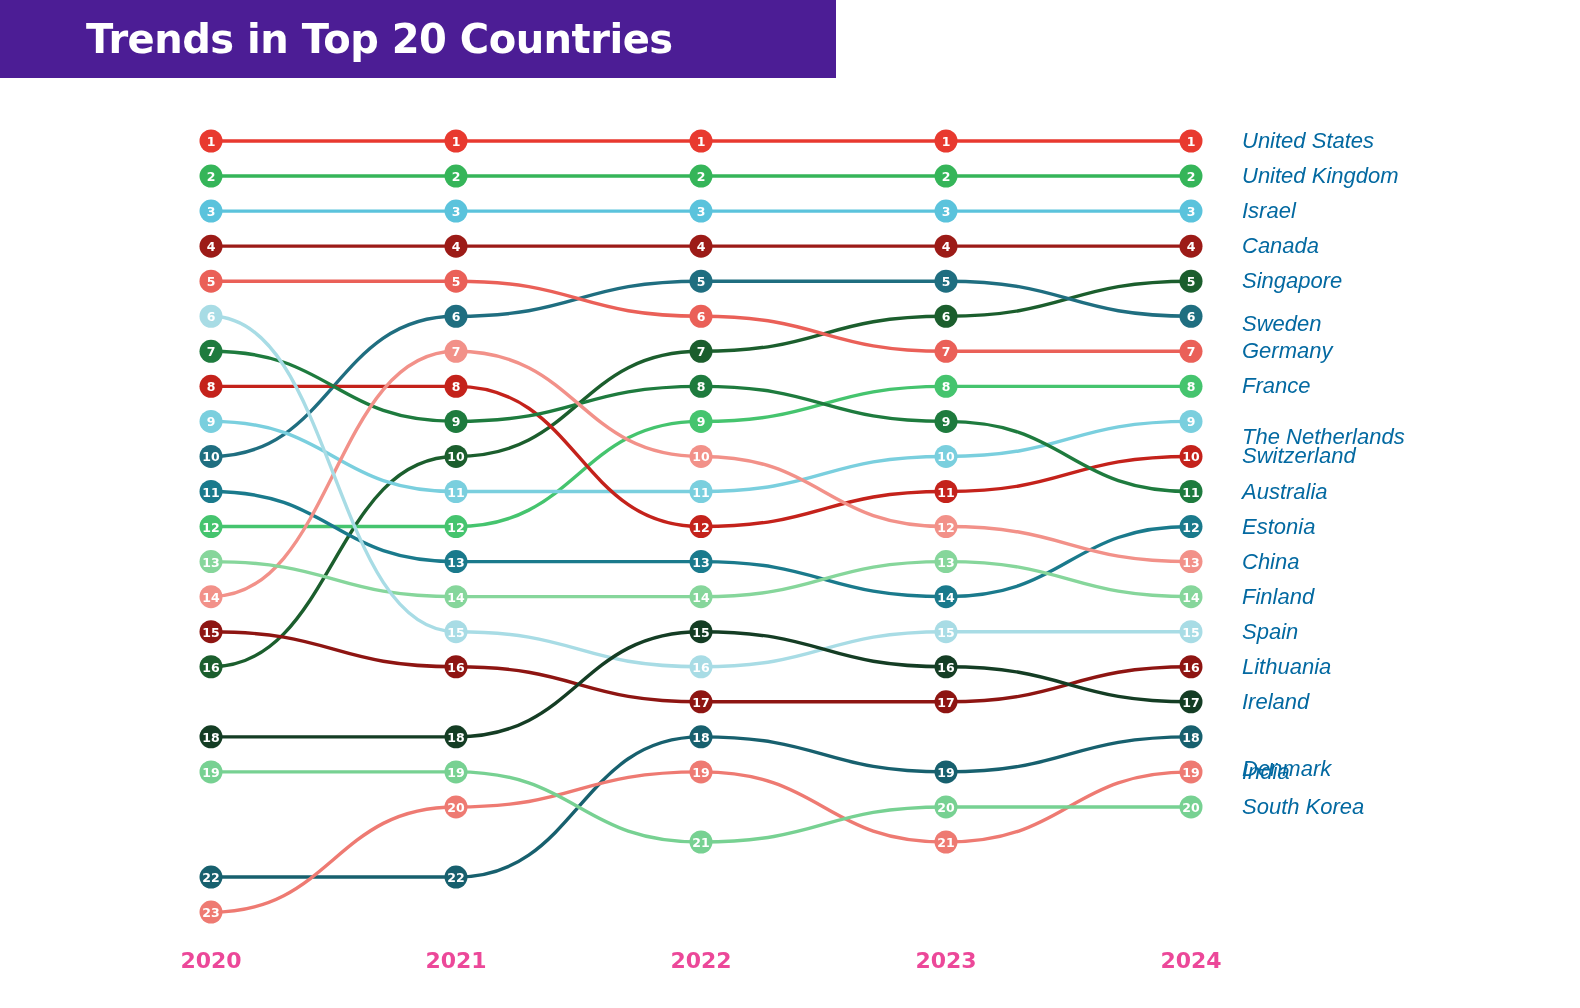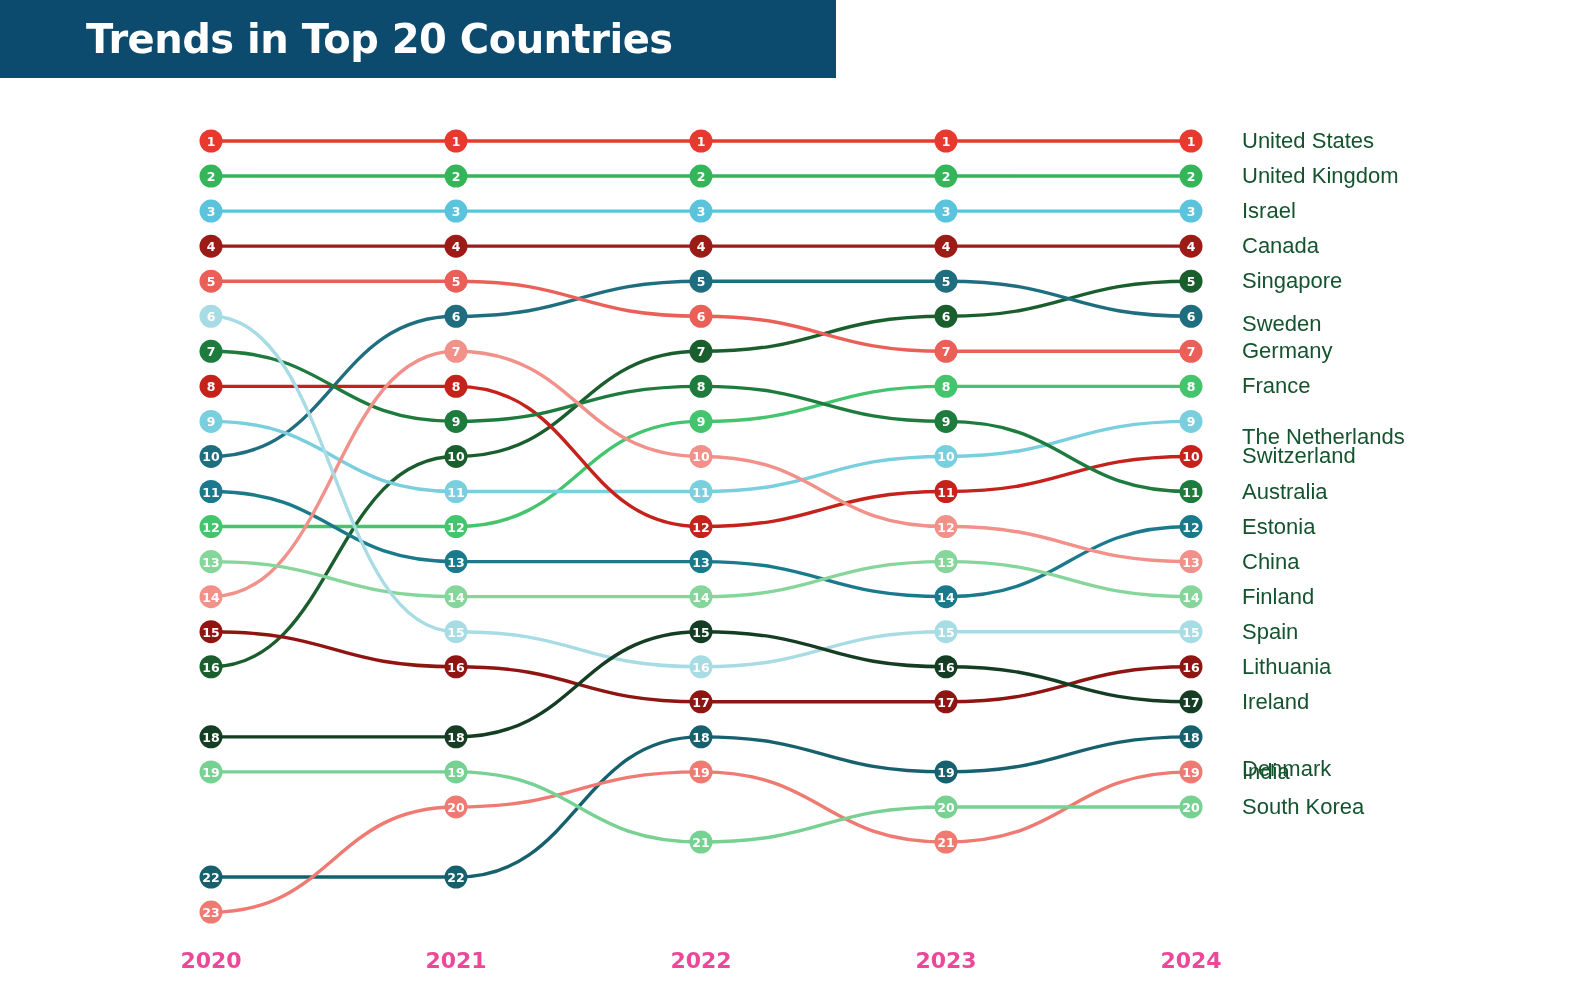--- a/index.html
+++ b/index.html
@@ -6,21 +6,21 @@
   body{
     width:1580px;height:1008px;
     background:#ffffff;
     font-family:"Liberation Sans", sans-serif;
     overflow:hidden;
     position:relative;
   }
   #title-banner{
     position:absolute;left:0;top:0;
     width:836px;height:78px;
-    background:#0c4a6e;
+    background:#4c1d95;
     display:flex;align-items:center;
   }
   #title-text{
     color:#ffffff;
     font-size:40px;
     font-weight:bold;
     letter-spacing:-0.5px;
     margin-left:86px;
     font-family:"DejaVu Sans", sans-serif;
   }
@@ -33,25 +33,26 @@
     font-size:22px;
     font-weight:bold;
     color:#ec4899;
     font-family:"DejaVu Sans", sans-serif;
     transform:translateX(-50%);
     top:948px;
   }
   .country-label{
     position:absolute;
     font-size:22px;
-    color:#14532d;
+    color:#0369a1;
     font-family:"Liberation Sans", sans-serif;
     white-space:nowrap;
     transform:translateY(-50%);
     left:1242px;
+    font-style:italic;
   }
   .node-num{
     font-size:12.5px;
     font-weight:bold;
     fill:#ffffff;
     font-family:"DejaVu Sans", sans-serif;
     text-anchor:middle;
     dominant-baseline:central;
     pointer-events:none;
   }

